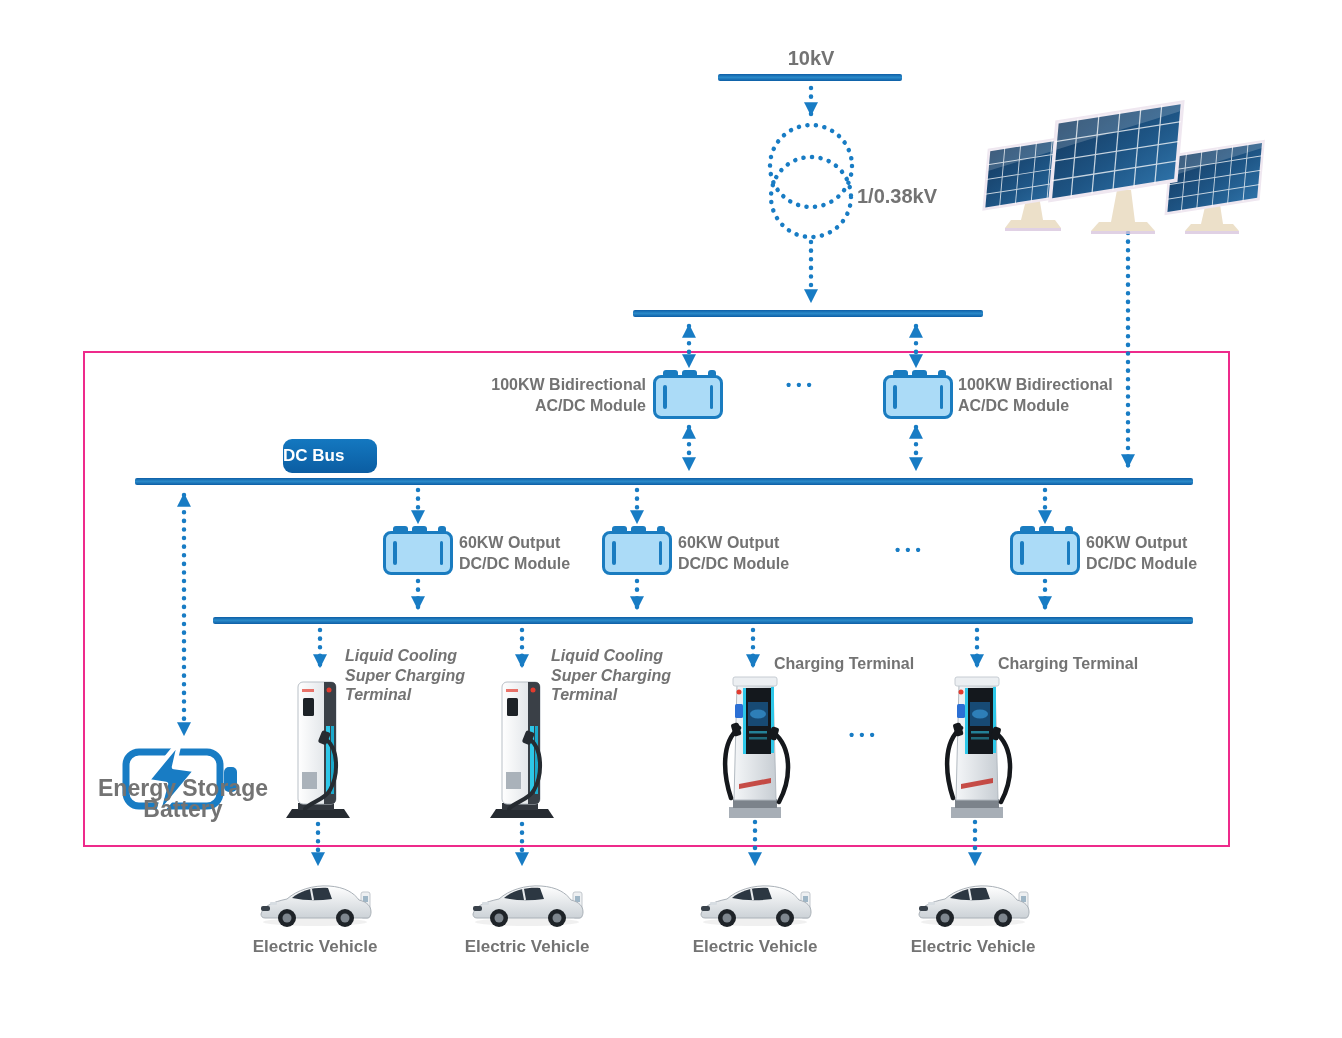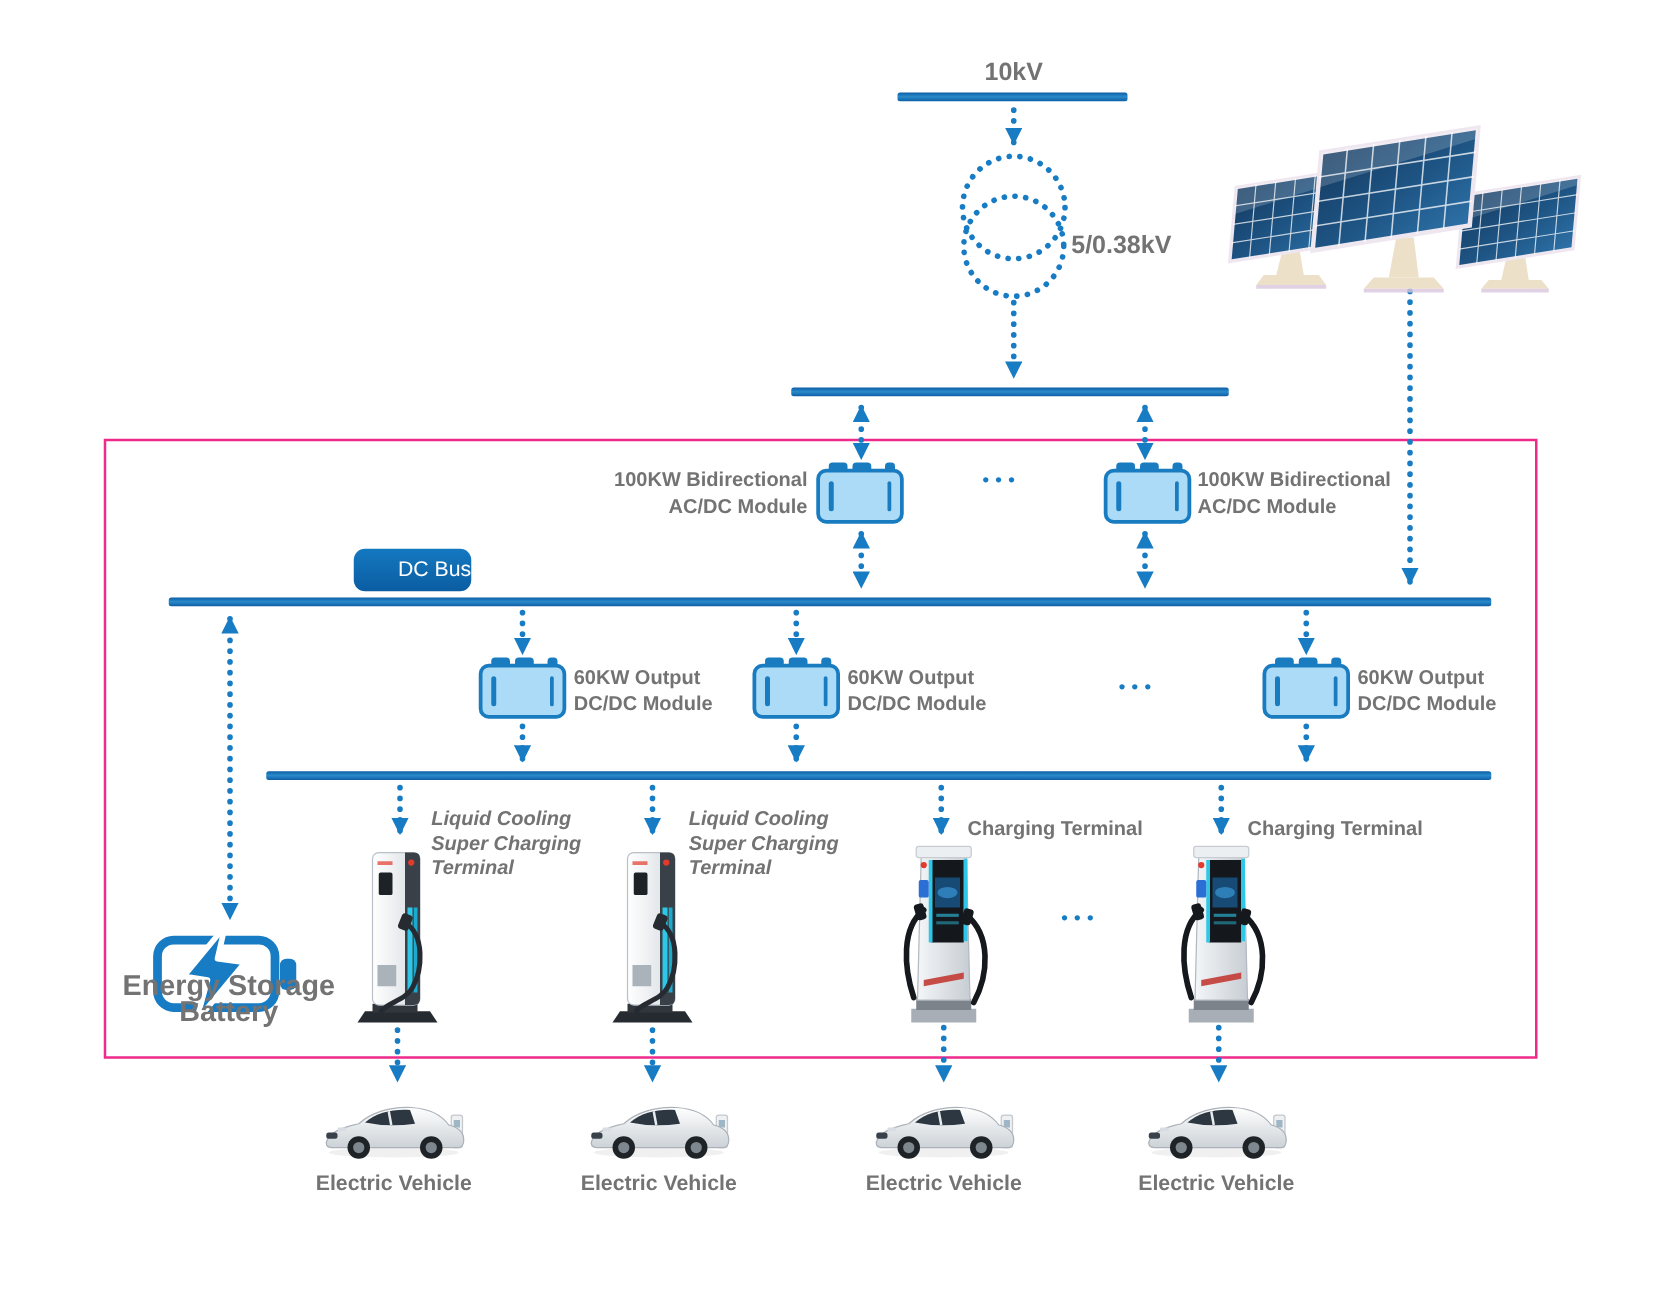--- a/index.html
+++ b/index.html
@@ -38,22 +38,22 @@
   }
   .lbl.big{font-size:20px;line-height:24px;}
   .lbl.r{text-align:right;}
   .lbl.c{text-align:center;}
   .lbl.small-lh{line-height:19.5px;font-style:italic;}
   .dots{
     position:absolute;color:#187cc4;font-weight:bold;font-size:15px;letter-spacing:5px;
   }
   .pill{
     position:absolute;left:283px;top:439px;width:94px;height:34px;border-radius:9px;
-    background:linear-gradient(180deg,#1478c0,#0b5da2);color:#ffffff;font-weight:normal;
-    font-size:17px;display:flex;align-items:center;justify-content:flex-end;
+    background:linear-gradient(180deg,#1478c0,#0b5da2);color:#ffffff;font-weight:bold;
+    font-size:17px;display:flex;align-items:center;justify-content:flex-start;
   }
 </style>
 </head>
 <body>
 
 <div class="canvas">
 
   <div class="boundary"></div>
 
   <div class="bus" style="left:718px;top:74px;width:184px;"></div>
@@ -334,21 +334,21 @@
     <line x1="56" y1="17" x2="58" y2="28" stroke="#e8ebee" stroke-width="2"></line>
     <rect x="6" y="34" width="9" height="5" rx="2" fill="#39424b"></rect>
     <rect x="15" y="30" width="7" height="3" rx="1" fill="#d7dde2"></rect>
     <circle cx="32" cy="46" r="9" fill="#1e2328"></circle>
       <circle cx="32" cy="46" r="4.5" fill="#7e868e"></circle>
     <circle cx="90" cy="46" r="9" fill="#1e2328"></circle>
       <circle cx="90" cy="46" r="4.5" fill="#7e868e"></circle>
   </svg>
 
   <div class="lbl big c" style="left:761px;top:46px;width:100px;">10kV</div>
-  <div class="lbl big" style="left:857px;top:184px;">5/0.38kV</div>
+  <div class="lbl big" style="left:857px;top:184px;">1/0.38kV</div>
 
   <div class="lbl r" style="left:450px;top:374px;width:196px;">100KW Bidirectional
 AC/DC Module</div>
   <div class="lbl" style="left:958px;top:374px;width:200px;">100KW Bidirectional
 AC/DC Module</div>
   <div class="dots" style="left:786px;top:376px;">•••</div>
 
   <div class="lbl" style="left:459px;top:532px;width:145px;">60KW Output
 DC/DC Module</div>
   <div class="lbl" style="left:678px;top:532px;width:145px;">60KW Output

